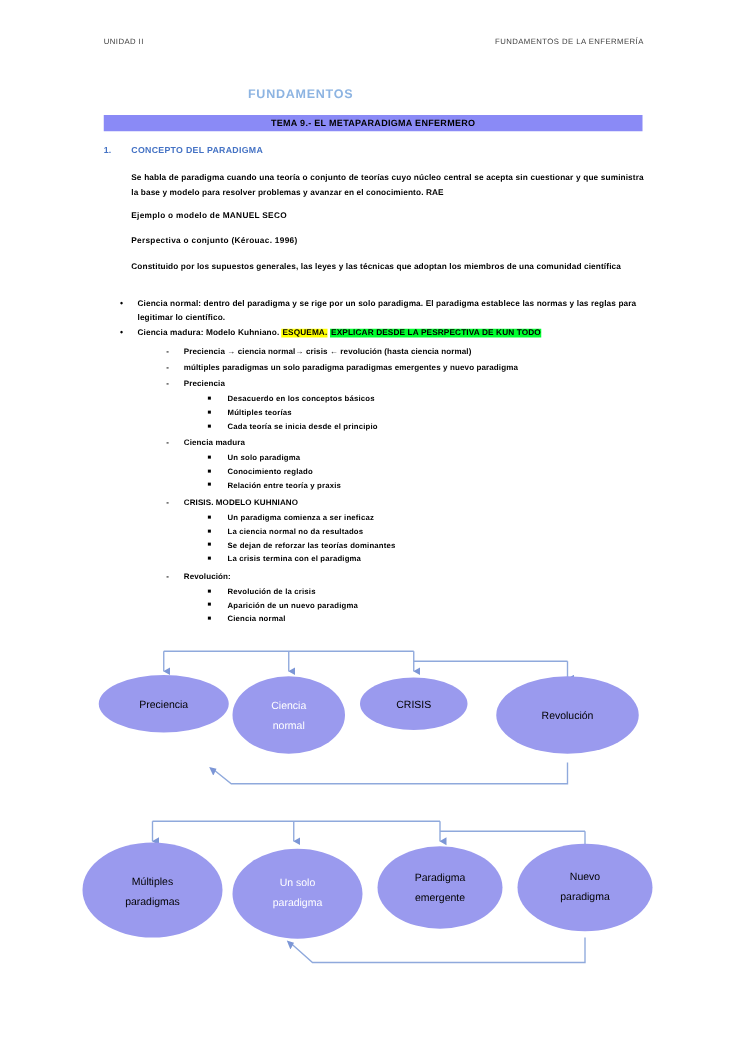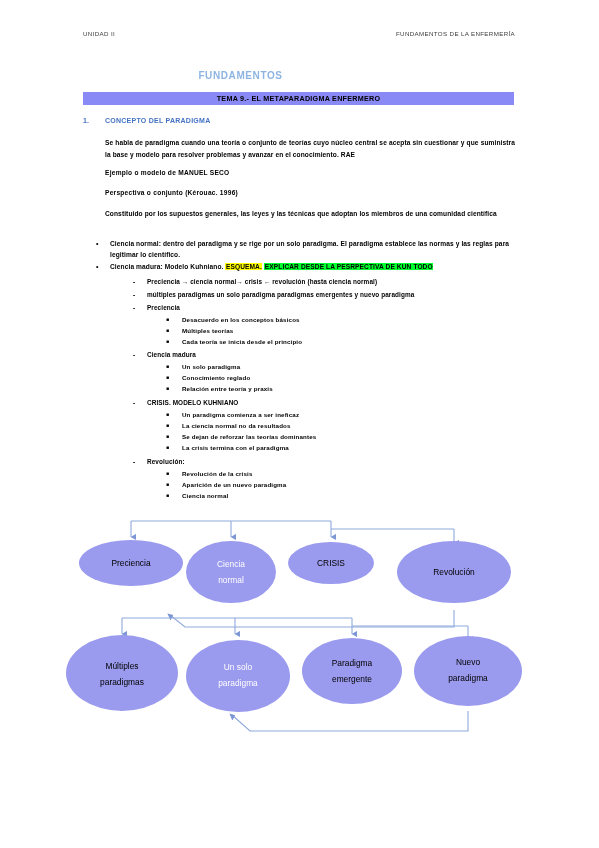--- a/index.html
+++ b/index.html
@@ -350,21 +350,21 @@
 
       <text class="ell-label light" x="231" y="52" text-anchor="middle">Ciencia</text>
       <text class="ell-label light" x="231" y="68" text-anchor="middle">normal</text>
 
       <text class="ell-label" x="331" y="51" text-anchor="middle">CRISIS</text>
 
       <text class="ell-label" x="454" y="60" text-anchor="middle">Revolución</text>
     </svg>
   </div>
 
-  <div class="diagram" style="top:611px;text-align:center;">
+  <div class="diagram" style="top:650px;text-align:center;">
     <svg width="599" height="145" viewBox="0 0 599 145">
       <defs>
         <marker id="ah2" markerWidth="7" markerHeight="7" refX="3.2" refY="5.2" orient="auto" markerUnits="userSpaceOnUse">
           <path d="M0,0 L6.4,0 L3.2,5.6 z" fill="#7c96d6"></path>
         </marker>
         <marker id="ah2b" markerWidth="8" markerHeight="8" refX="4" refY="4" orient="auto" markerUnits="userSpaceOnUse">
           <path d="M0,0 L7,3.5 L1.5,6 z" fill="#7c96d6"></path>
         </marker>
       </defs>
 

